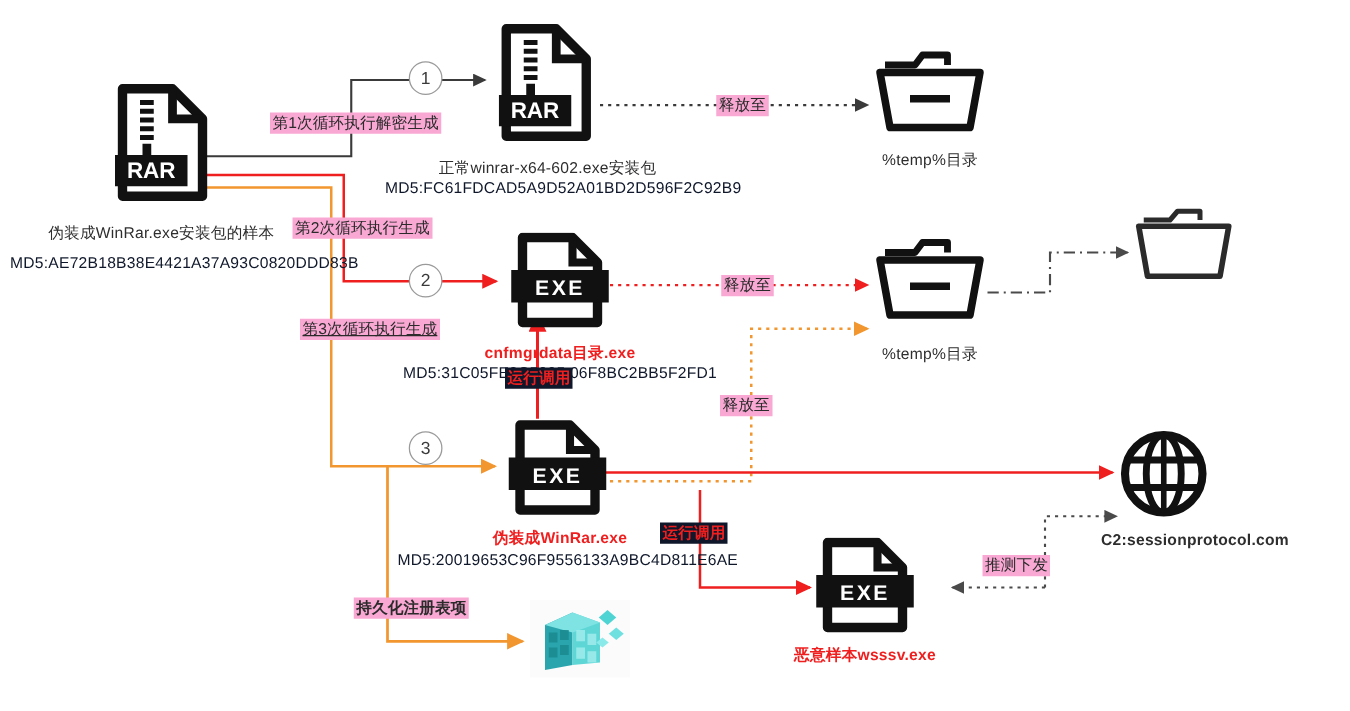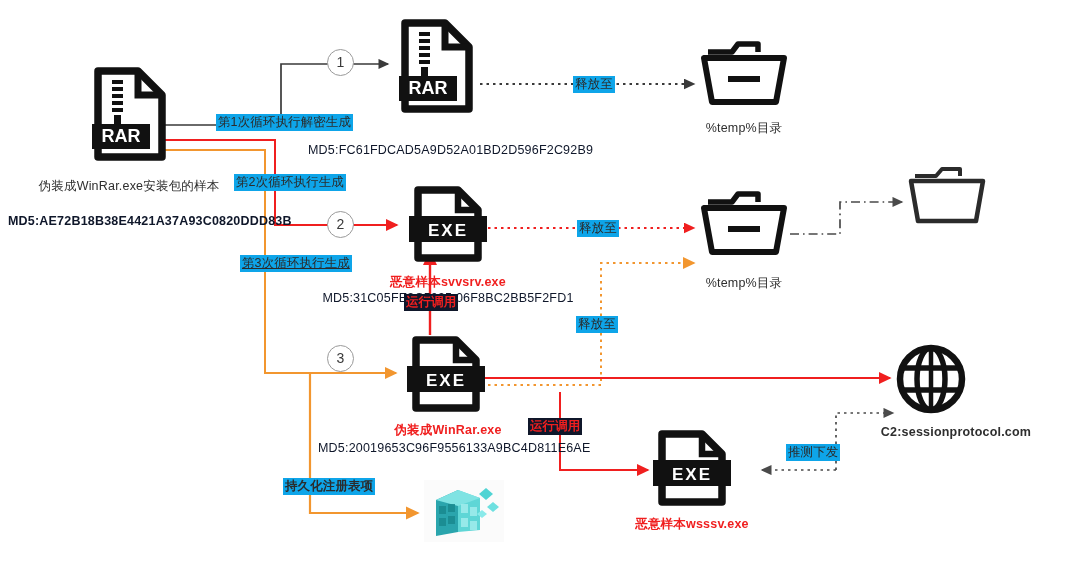--- a/index.html
+++ b/index.html
@@ -18,21 +18,21 @@
     width: 1080px; height: 569px;
     background: #ffffff;
   }
   #wires {
     position: absolute; left: 0; top: 0;
     width: 1080px; height: 569px;
     pointer-events: none;
   }
   .lbl {
     position: absolute;
-    background: #0ea5e9;
+    background: #f9a8d4;
     color: #2b2b2b;
     font-size: 12.5px;
     line-height: 15px;
     white-space: nowrap;
     padding: 1px 2px;
     letter-spacing: .1px;
   }
   .cap {
     position: absolute;
     color: #2e2e2e;
@@ -124,49 +124,50 @@
         <rect x="20" y="28" width="11" height="4"></rect>
         <rect x="20" y="35" width="11" height="4"></rect>
         <rect x="20" y="42" width="11" height="4"></rect>
         <rect x="22" y="49" width="7" height="12"></rect>
       </g>
       <rect x="0" y="58" width="58" height="25" fill="#111111"></rect>
       <text x="29" y="76" font-family="Liberation Sans, sans-serif" font-size="18" font-weight="bold" fill="#ffffff" text-anchor="middle">RAR</text>
     </svg>
   </div>
   <div class="cap" style="left:14px; top:178px; width:230px;">伪装成WinRar.exe安装包的样本</div>
-  <div class="cap md5" style="left:8px; top:213px; width:245px;font-weight:bold;">MD5:AE72B18B38E4421A37A93C0820DDD83B</div>
+  <div class="cap md5" style="left:8px; top:202px; width:245px;">MD5:AE72B18B38E4421A37A93C0820DDD83B</div>
 
   <div class="doc" style="left:399px; top:18px;">
     <svg width="76" height="96" viewBox="0 0 76 96">
       <path d="M6,5 H46 L70,29 V91 H6 Z" fill="#ffffff" stroke="#111111" stroke-width="7.5" stroke-linejoin="round"></path>
       <path d="M46,5 V29 H70" fill="none" stroke="#111111" stroke-width="7"></path>
       <g fill="#111111">
         <rect x="20" y="14" width="11" height="4"></rect>
         <rect x="20" y="21" width="11" height="4"></rect>
         <rect x="20" y="28" width="11" height="4"></rect>
         <rect x="20" y="35" width="11" height="4"></rect>
         <rect x="20" y="42" width="11" height="4"></rect>
         <rect x="22" y="49" width="7" height="12"></rect>
       </g>
       <rect x="0" y="58" width="58" height="25" fill="#111111"></rect>
       <text x="29" y="76" font-family="Liberation Sans, sans-serif" font-size="18" font-weight="bold" fill="#ffffff" text-anchor="middle">RAR</text>
     </svg>
   </div>
+  <div class="cap" style="left:318px; top:126px; width:240px;">正常winrar-x64-602.exe安装包</div>
   <div class="cap md5" style="left:308px; top:142px; width:262px;">MD5:FC61FDCAD5A9D52A01BD2D596F2C92B9</div>
 
   <div class="doc" style="left:406px; top:186px;">
     <svg width="84" height="82" viewBox="0 0 84 82">
       <path d="M12,4 H52 L72,24 V72 H12 Z" fill="#ffffff" stroke="#111111" stroke-width="7.5" stroke-linejoin="round"></path>
       <path d="M52,4 V24 H72" fill="none" stroke="#111111" stroke-width="6.5"></path>
       <rect x="3" y="30" width="78" height="26" fill="#111111"></rect>
       <text x="42" y="50" font-family="Liberation Sans, sans-serif" font-size="17" font-weight="bold" fill="#ffffff" text-anchor="middle" letter-spacing="2">EXE</text>
     </svg>
   </div>
-  <div class="cap red" style="left:368px; top:274px; width:160px;">恶意样本svvsrv.exe</div>
+  <div class="cap red" style="left:368px; top:274px; width:160px;">cnfmgrdata目录.exe</div>
   <div class="cap md5" style="left:318px; top:290px; width:260px;">MD5:31C05FE3C5095   06F8BC2BB5F2FD1</div>
 
   <div class="doc" style="left:404px; top:336px;">
     <svg width="84" height="82" viewBox="0 0 84 82">
       <path d="M12,4 H52 L72,24 V72 H12 Z" fill="#ffffff" stroke="#111111" stroke-width="7.5" stroke-linejoin="round"></path>
       <path d="M52,4 V24 H72" fill="none" stroke="#111111" stroke-width="6.5"></path>
       <rect x="3" y="30" width="78" height="26" fill="#111111"></rect>
       <text x="42" y="50" font-family="Liberation Sans, sans-serif" font-size="17" font-weight="bold" fill="#ffffff" text-anchor="middle" letter-spacing="2">EXE</text>
     </svg>
   </div>
@@ -241,21 +242,21 @@
         <polygon points="69,22 75,27 69,32 63,27" fill="#6ee0e0"></polygon>
         <polygon points="58,30 63,34 58,38 53,34" fill="#8aeaea"></polygon>
       </g>
     </svg>
   </div>
 
   <div class="circnum" style="left:327px; top:49px;">1</div>
   <div class="circnum" style="left:327px; top:211px;">2</div>
   <div class="circnum" style="left:327px; top:345px;">3</div>
 
-  <div class="lbl" style="left:216px; top:90px;margin-top:24px;">第1次循环执行解密生成</div>
+  <div class="lbl" style="left:216px; top:90px;">第1次循环执行解密生成</div>
 
   <div class="lbl" style="left:234px; top:174px;">第2次循环执行生成</div>
 
   <div class="lbl" style="left:240px; top:255px;text-decoration:underline;">第3次循环执行生成</div>
 
   <div class="lbl" style="left:573px; top:76px;">释放至</div>
 
   <div class="lbl" style="left:577px; top:220px;">释放至</div>
 
   <div class="lbl" style="left:576px; top:316px;">释放至</div>

